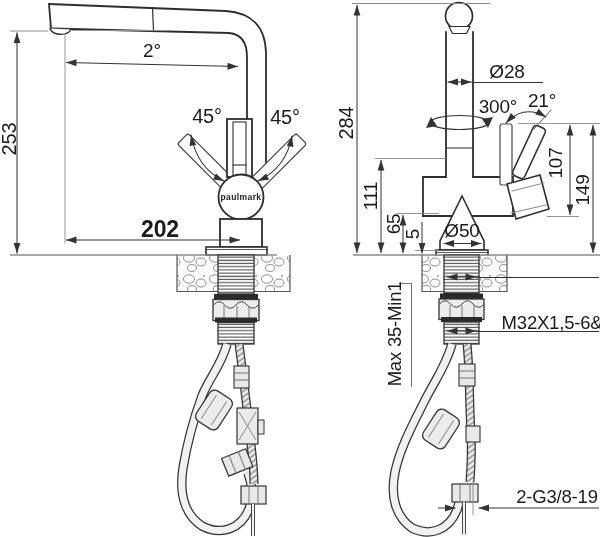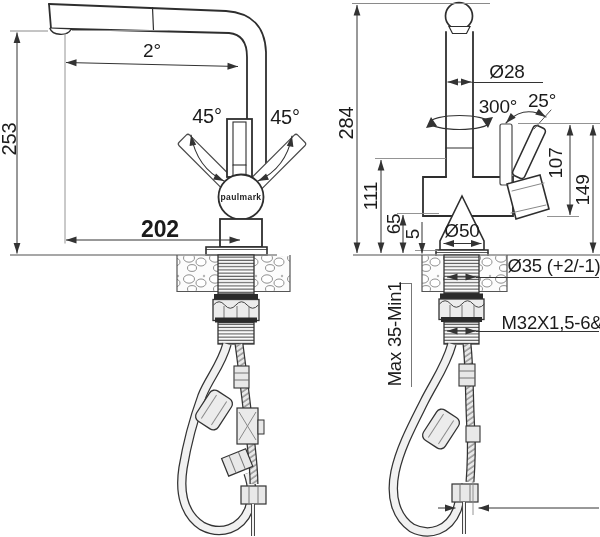--- a/index.html
+++ b/index.html
@@ -234,24 +234,24 @@
 <div class="lbl rot" style="left:9px;top:139px;font-size:20px;">253</div>
 <div class="lbl" style="left:152px;top:50px;">2°</div>
 <div class="lbl" style="left:207px;top:116px;font-size:20px;">45°</div>
 <div class="lbl" style="left:285px;top:117px;font-size:20px;">45°</div>
 <div class="lbl brand" style="left:241px;top:197px;">paulmark</div>
 <div class="lbl" style="left:160px;top:229px;font-size:23px;font-weight:bold;">202</div>
 
 <div class="lbl rot" style="left:346px;top:123px;font-size:20px;">284</div>
 <div class="lbl" style="left:507px;top:71px;">Ø28</div>
 <div class="lbl" style="left:498px;top:106px;">300°</div>
-<div class="lbl" style="left:542px;top:100px;">25°</div>
+<div class="lbl" style="left:542px;top:100px;">21°</div>
 <div class="lbl rot" style="left:555px;top:163px;">107</div>
 <div class="lbl rot" style="left:582px;top:190px;">149</div>
 <div class="lbl rot" style="left:370px;top:196px;">111</div>
 <div class="lbl rot" style="left:393px;top:224px;">65</div>
 <div class="lbl rot" style="left:412px;top:234px;">5</div>
 <div class="lbl" style="left:462px;top:230px;">Ø50</div>
-<div class="lbl" style="left:554px;top:266px;font-size:18.5px;">Ø35 (+2/-1)</div>
 <div class="lbl rot" style="left:395px;top:334px;font-size:18.5px;">Max 35-Min1</div>
 <div class="lbl" style="left:552px;top:323px;font-size:18.5px;">M32X1,5-6&amp;</div>
+<div class="lbl" style="left:557px;top:497px;font-size:18.5px;">2-G3/8-19</div>
 
 </div>
 
 </body></html>

